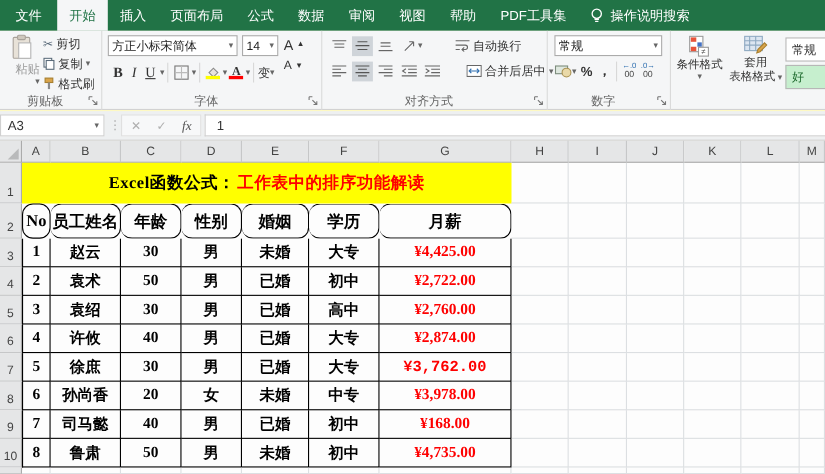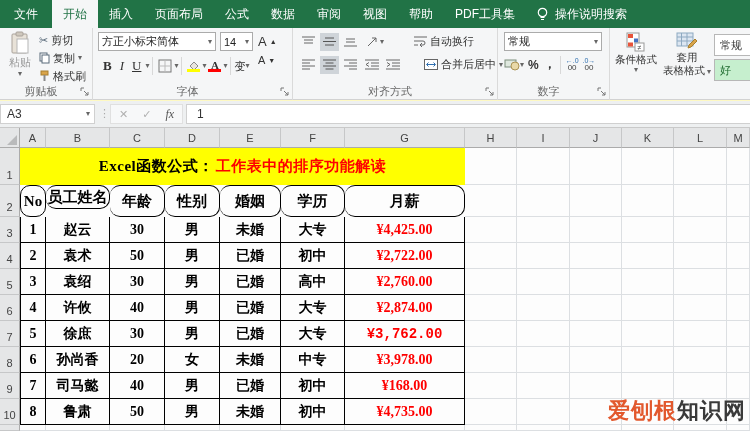--- a/index.html
+++ b/index.html
@@ -17,21 +17,21 @@
   .grp{position:absolute;top:0;height:72px;border-right:1px solid #dadada;}
   .grp-label{position:absolute;bottom:1px;left:0;right:10px;text-align:center;font-size:11px;color:#666;}
   .launcher{position:absolute;right:2px;bottom:3px;width:10px;height:10px;}
   .btn{display:inline-flex;align-items:center;gap:3px;font-size:11px;color:#333;white-space:nowrap;}
   .arw{font-size:8px;color:#666;line-height:1;}
   .box{background:#fff;border:1px solid #ababab;display:flex;align-items:center;font-size:11px;color:#222;padding:0 3px;}
   .box .arw{margin-left:auto;}
   .pressed{background:#cfd4d9;border:1px solid #b6bcc2;}
   .seph{display:inline-block;width:1px;height:18px;background:#d8d8d8;margin:0 3px;vertical-align:middle;}
   
-  .paste-btn{position:absolute;left:4px;top:3px;width:32px;height:60px;text-align:center;color:#9a9a9a;font-size:11px;}
+  .paste-btn{position:absolute;left:4px;top:3px;width:32px;height:60px;text-align:right;color:#9a9a9a;font-size:11px;}
   .clip-col{position:absolute;left:39px;top:4px;display:flex;flex-direction:column;gap:2px;}
   .clip-col .btn{height:16px;}
   
   .fontname{position:absolute;left:5px;top:4px;width:118px;height:19px;}
   .fontsize{position:absolute;left:127px;top:4px;width:33px;height:19px;}
   .grow{position:absolute;left:165px;top:4px;}
   .fg-row2{position:absolute;left:6px;top:28px;display:flex;align-items:center;height:20px;}
   .biu{font-family:"Liberation Serif","DejaVu Serif",serif;font-size:13px;color:#333;padding:0 4px;}
   .underbar{display:inline-block;width:13px;height:3px;margin-top:-2px;}
   .stack{display:inline-flex;flex-direction:column;align-items:center;line-height:1;padding:0 2px;}
@@ -343,23 +343,20 @@
       <span style="color:#b0b0b0;font-size:11px">✓</span>
       <span style="color:#555;font-size:12px;font-style:italic;font-family:'Liberation Serif',serif">fx</span>
     </div>
     <div class="ffield">
       <span>1</span>
     </div>
   </div>
 
   <div class="sheet">
     <div class="corner"></div>
-    <div class="watermark">
-      <span class="wm1">爱刨根</span><span class="wm2">知识网</span>
-    </div>
   <div class="colhdr" style="left: 20px; width: 26px;">A</div>
       <div class="colhdr" style="left: 46px; width: 64px;">B</div>
       <div class="colhdr" style="left: 110px; width: 55px;">C</div>
       <div class="colhdr" style="left: 165px; width: 55px;">D</div>
       <div class="colhdr" style="left: 220px; width: 61px;">E</div>
       <div class="colhdr" style="left: 281px; width: 64px;">F</div>
       <div class="colhdr" style="left: 345px; width: 120px;">G</div>
       <div class="colhdr" style="left: 465px; width: 52px;">H</div>
       <div class="colhdr" style="left: 517px; width: 53px;">I</div>
       <div class="colhdr" style="left: 570px; width: 52px;">J</div>
@@ -381,21 +378,21 @@
         <div style="display: inline;">Excel函数公式：</div>
         <div class="title-red" style="display: inline;">工作表中的排序功能解读</div>
       </div>
       <div class="cell ecell" style="left: 465px; top: 20px; width: 52px; height: 37px;"></div>
       <div class="cell ecell" style="left: 517px; top: 20px; width: 53px; height: 37px;"></div>
       <div class="cell ecell" style="left: 570px; top: 20px; width: 52px; height: 37px;"></div>
       <div class="cell ecell" style="left: 622px; top: 20px; width: 52px; height: 37px;"></div>
       <div class="cell ecell" style="left: 674px; top: 20px; width: 53px; height: 37px;"></div>
       <div class="cell ecell" style="left: 727px; top: 20px; width: 23px; height: 37px;"></div>
       <div class="cell tcell th bl bt" style="left: 20px; top: 57px; width: 26px; height: 32px;">No</div>
-      <div class="cell tcell th bt" style="left: 46px; top: 57px; width: 64px; height: 24px;">员工姓名</div>
+      <div class="cell tcell th bt" style="left: 46px; top: 57px; width: 64px; height: 32px;">员工姓名</div>
       <div class="cell tcell th bt" style="left: 110px; top: 57px; width: 55px; height: 32px; font-family: Liberation Serif, serif;">年龄</div>
       <div class="cell tcell th bt" style="left: 165px; top: 57px; width: 55px; height: 32px;">性别</div>
       <div class="cell tcell th bt" style="left: 220px; top: 57px; width: 61px; height: 32px;">婚姻</div>
       <div class="cell tcell th bt" style="left: 281px; top: 57px; width: 64px; height: 32px;">学历</div>
       <div class="cell tcell th bt" style="left: 345px; top: 57px; width: 120px; height: 32px;">月薪</div>
       <div class="cell ecell" style="left: 465px; top: 57px; width: 52px; height: 32px;"></div>
       <div class="cell ecell" style="left: 517px; top: 57px; width: 53px; height: 32px;"></div>
       <div class="cell ecell" style="left: 570px; top: 57px; width: 52px; height: 32px;"></div>
       <div class="cell ecell" style="left: 622px; top: 57px; width: 52px; height: 32px;"></div>
       <div class="cell ecell" style="left: 674px; top: 57px; width: 53px; height: 32px;"></div>

